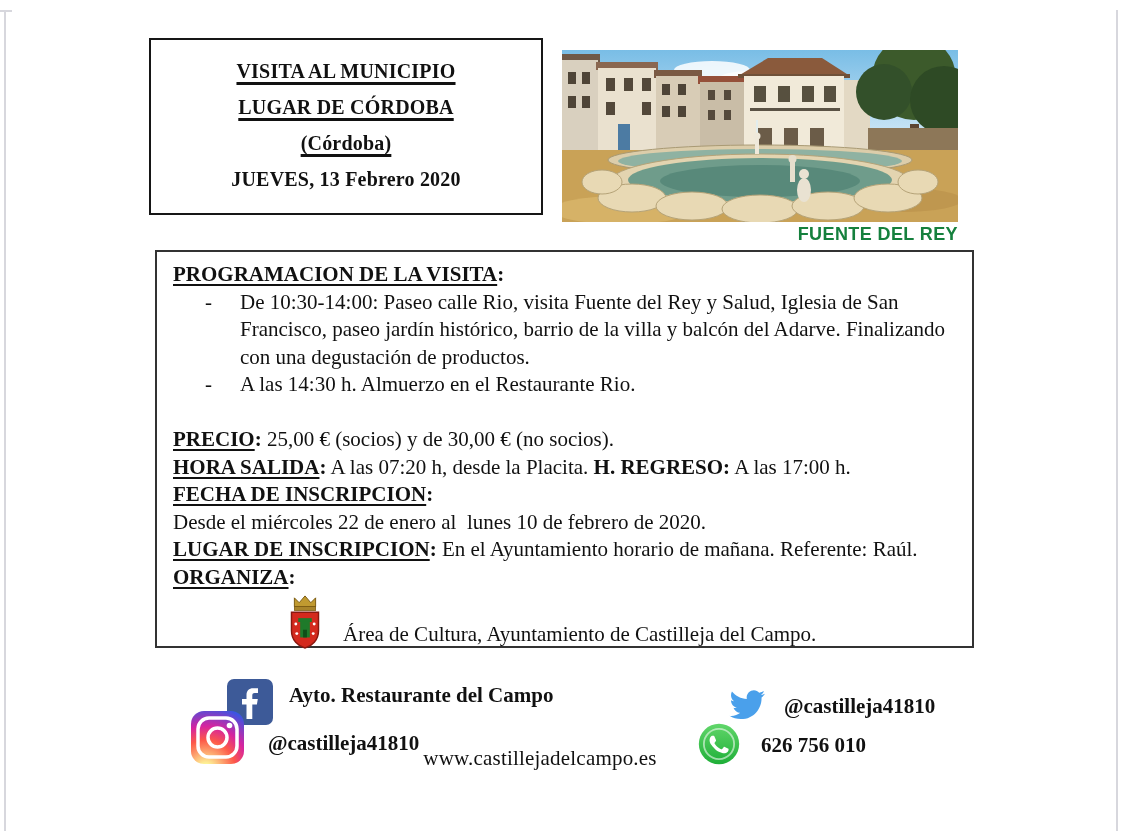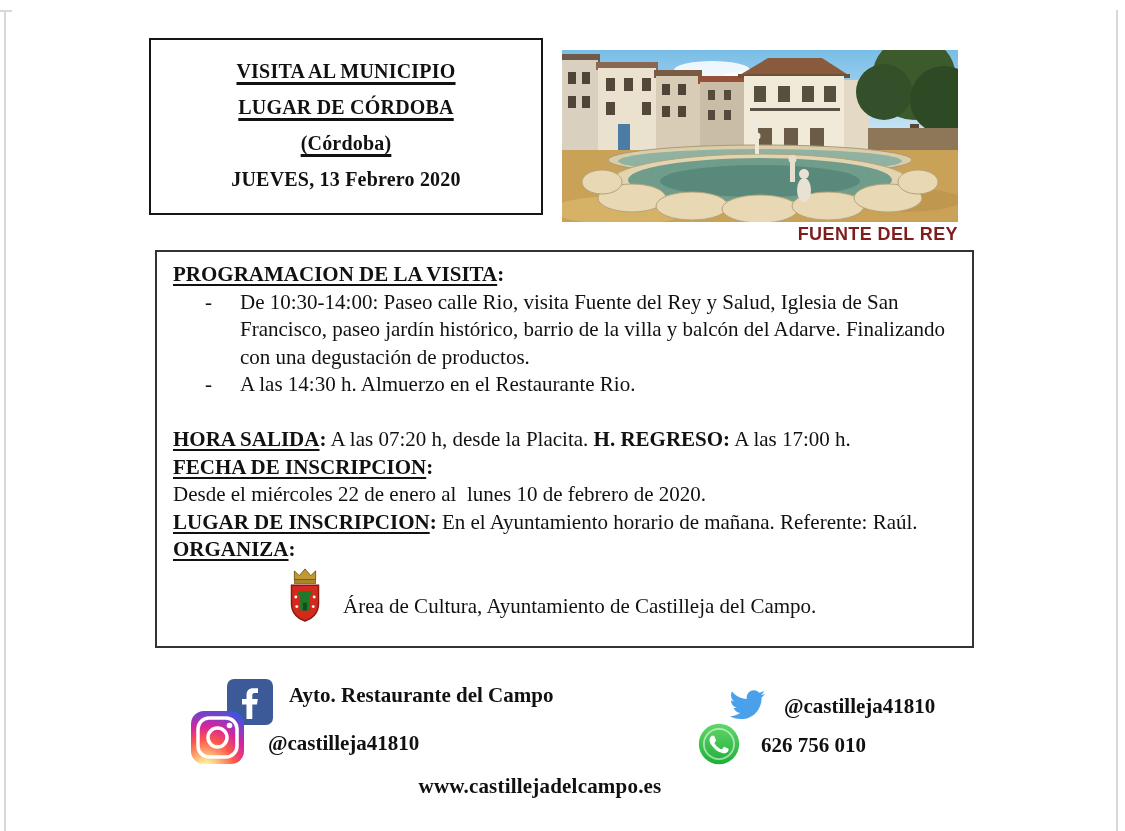--- a/index.html
+++ b/index.html
@@ -15,21 +15,21 @@
   .title-box{position:absolute;left:149px;top:38px;width:394px;height:177px;
              border:2px solid #161616;box-sizing:border-box;text-align:center;
              font-weight:bold;font-size:20px;line-height:36px;padding-top:13px;letter-spacing:.2px;}
   .title-box .u{text-decoration:underline;text-decoration-thickness:2.5px;text-underline-offset:4px;}
 
   
   .photo{position:absolute;left:562px;top:50px;width:396px;height:172px;overflow:hidden;}
   .photo svg{display:block;width:100%;height:100%;}
   .photo-caption{position:absolute;left:658px;top:224px;width:300px;text-align:right;
                  font-family:"Liberation Sans",sans-serif;font-weight:bold;font-size:18px;
-                 letter-spacing:.4px;color:#7f1d1d;}
+                 letter-spacing:.4px;color:#15803d;}
 
   
   .main-box{position:absolute;left:155px;top:250px;width:819px;height:398px;
             border:2px solid #333;box-sizing:border-box;padding:9px 16px 0 16px;
             font-size:21px;line-height:27.5px;}
   .main-box p{margin:0;}
   .b{font-weight:bold;}
   .u{text-decoration:underline;text-decoration-thickness:1.8px;text-underline-offset:3px;}
   .bullet{position:relative;padding-left:67px;}
   .bullet .dash{position:absolute;left:32px;top:0;}
@@ -46,22 +46,22 @@
   .ig-icon{left:191px;top:711px;width:53px;height:53px;border-radius:13px;z-index:2;
            background:radial-gradient(circle at 28% 110%, #fdf497 0%, #fdf497 8%, #fd5949 42%, #d6249f 62%, #285AEB 95%);}
   .ig-icon svg{display:block;width:100%;height:100%;}
   .tw-icon{left:728px;top:690px;width:38px;height:32px;}
   .wa-icon{left:697px;top:722px;width:44px;height:44px;}
   .social-text{position:absolute;font-weight:bold;font-size:21px;white-space:nowrap;}
   .t-ayto{left:289px;top:683px;}
   .t-ig{left:268px;top:731px;}
   .t-tw{left:784px;top:694px;}
   .t-wa{left:761px;top:733px;}
-  .website{position:absolute;left:0;top:774px;width:1080px;text-align:center;
-           font-weight:bold;font-size:21px;letter-spacing:.2px;}
+  .website{position:absolute;left:0;top:746px;width:1080px;text-align:center;
+           font-weight:normal;font-size:21px;letter-spacing:.2px;}
 </style>
 </head>
 <body>
 
 <div class="page">
 
   <div class="edge-v edge-left"></div>
   <div class="edge-v edge-right"></div>
   <div class="edge-tick"></div>
 
@@ -156,20 +156,21 @@
         <circle cx="242" cy="124" r="5" fill="#e9e2d2"></circle>
     </svg>
   </div>
   <div class="photo-caption">FUENTE DEL REY</div>
 
   <div class="main-box">
     <p><span class="b u">PROGRAMACION DE LA VISITA</span><span class="b">:</span></p>
     <div class="bullet"><span class="dash">-</span><span>De 10:30-14:00: Paseo calle Rio, visita Fuente del Rey y Salud, Iglesia de San Francisco, paseo jardín histórico, barrio de la villa y balcón del Adarve. Finalizando con una degustación de productos.</span></div>
     <div class="bullet"><span class="dash">-</span><span>A las 14:30 h. Almuerzo en el Restaurante Rio.</span></div>
     <div class="spacer"></div>
+    <p><span class="b u">PRECIO</span><span class="b">:</span><span> 25,00 € (socios) y de 30,00 € (no socios).</span></p>
     <p><span class="b u">HORA SALIDA</span><span class="b">:</span><span> A las 07:20 h, desde la Placita. </span><span class="b">H. REGRESO:</span><span> A las 17:00 h.</span></p>
     <p><span class="b u">FECHA DE INSCRIPCION</span><span class="b">:</span></p>
     <p class="pre">Desde el miércoles 22 de enero al  lunes 10 de febrero de 2020.</p>
     <p><span class="b u">LUGAR DE INSCRIPCION</span><span class="b">:</span><span> En el Ayuntamiento horario de mañana. Referente: Raúl.</span></p>
     <p><span class="b u">ORGANIZA</span><span class="b">:</span></p>
     <div class="org-row">
       <svg width="40" height="56" viewBox="0 0 40 58">
         <path d="M9,13 L9,4 L14,9 L20,2 L26,9 L31,4 L31,13 Z" fill="#c09a30" stroke="#7a5a10" stroke-width="1"></path>
         <rect x="9" y="13" width="22" height="4" fill="#a8842a" stroke="#7a5a10" stroke-width="0.8"></rect>
         <path d="M6,19 H34 V38 C34,48 27,54 20,56 C13,54 6,48 6,38 Z" fill="#d42a1e" stroke="#8a1810" stroke-width="1.5"></path>

